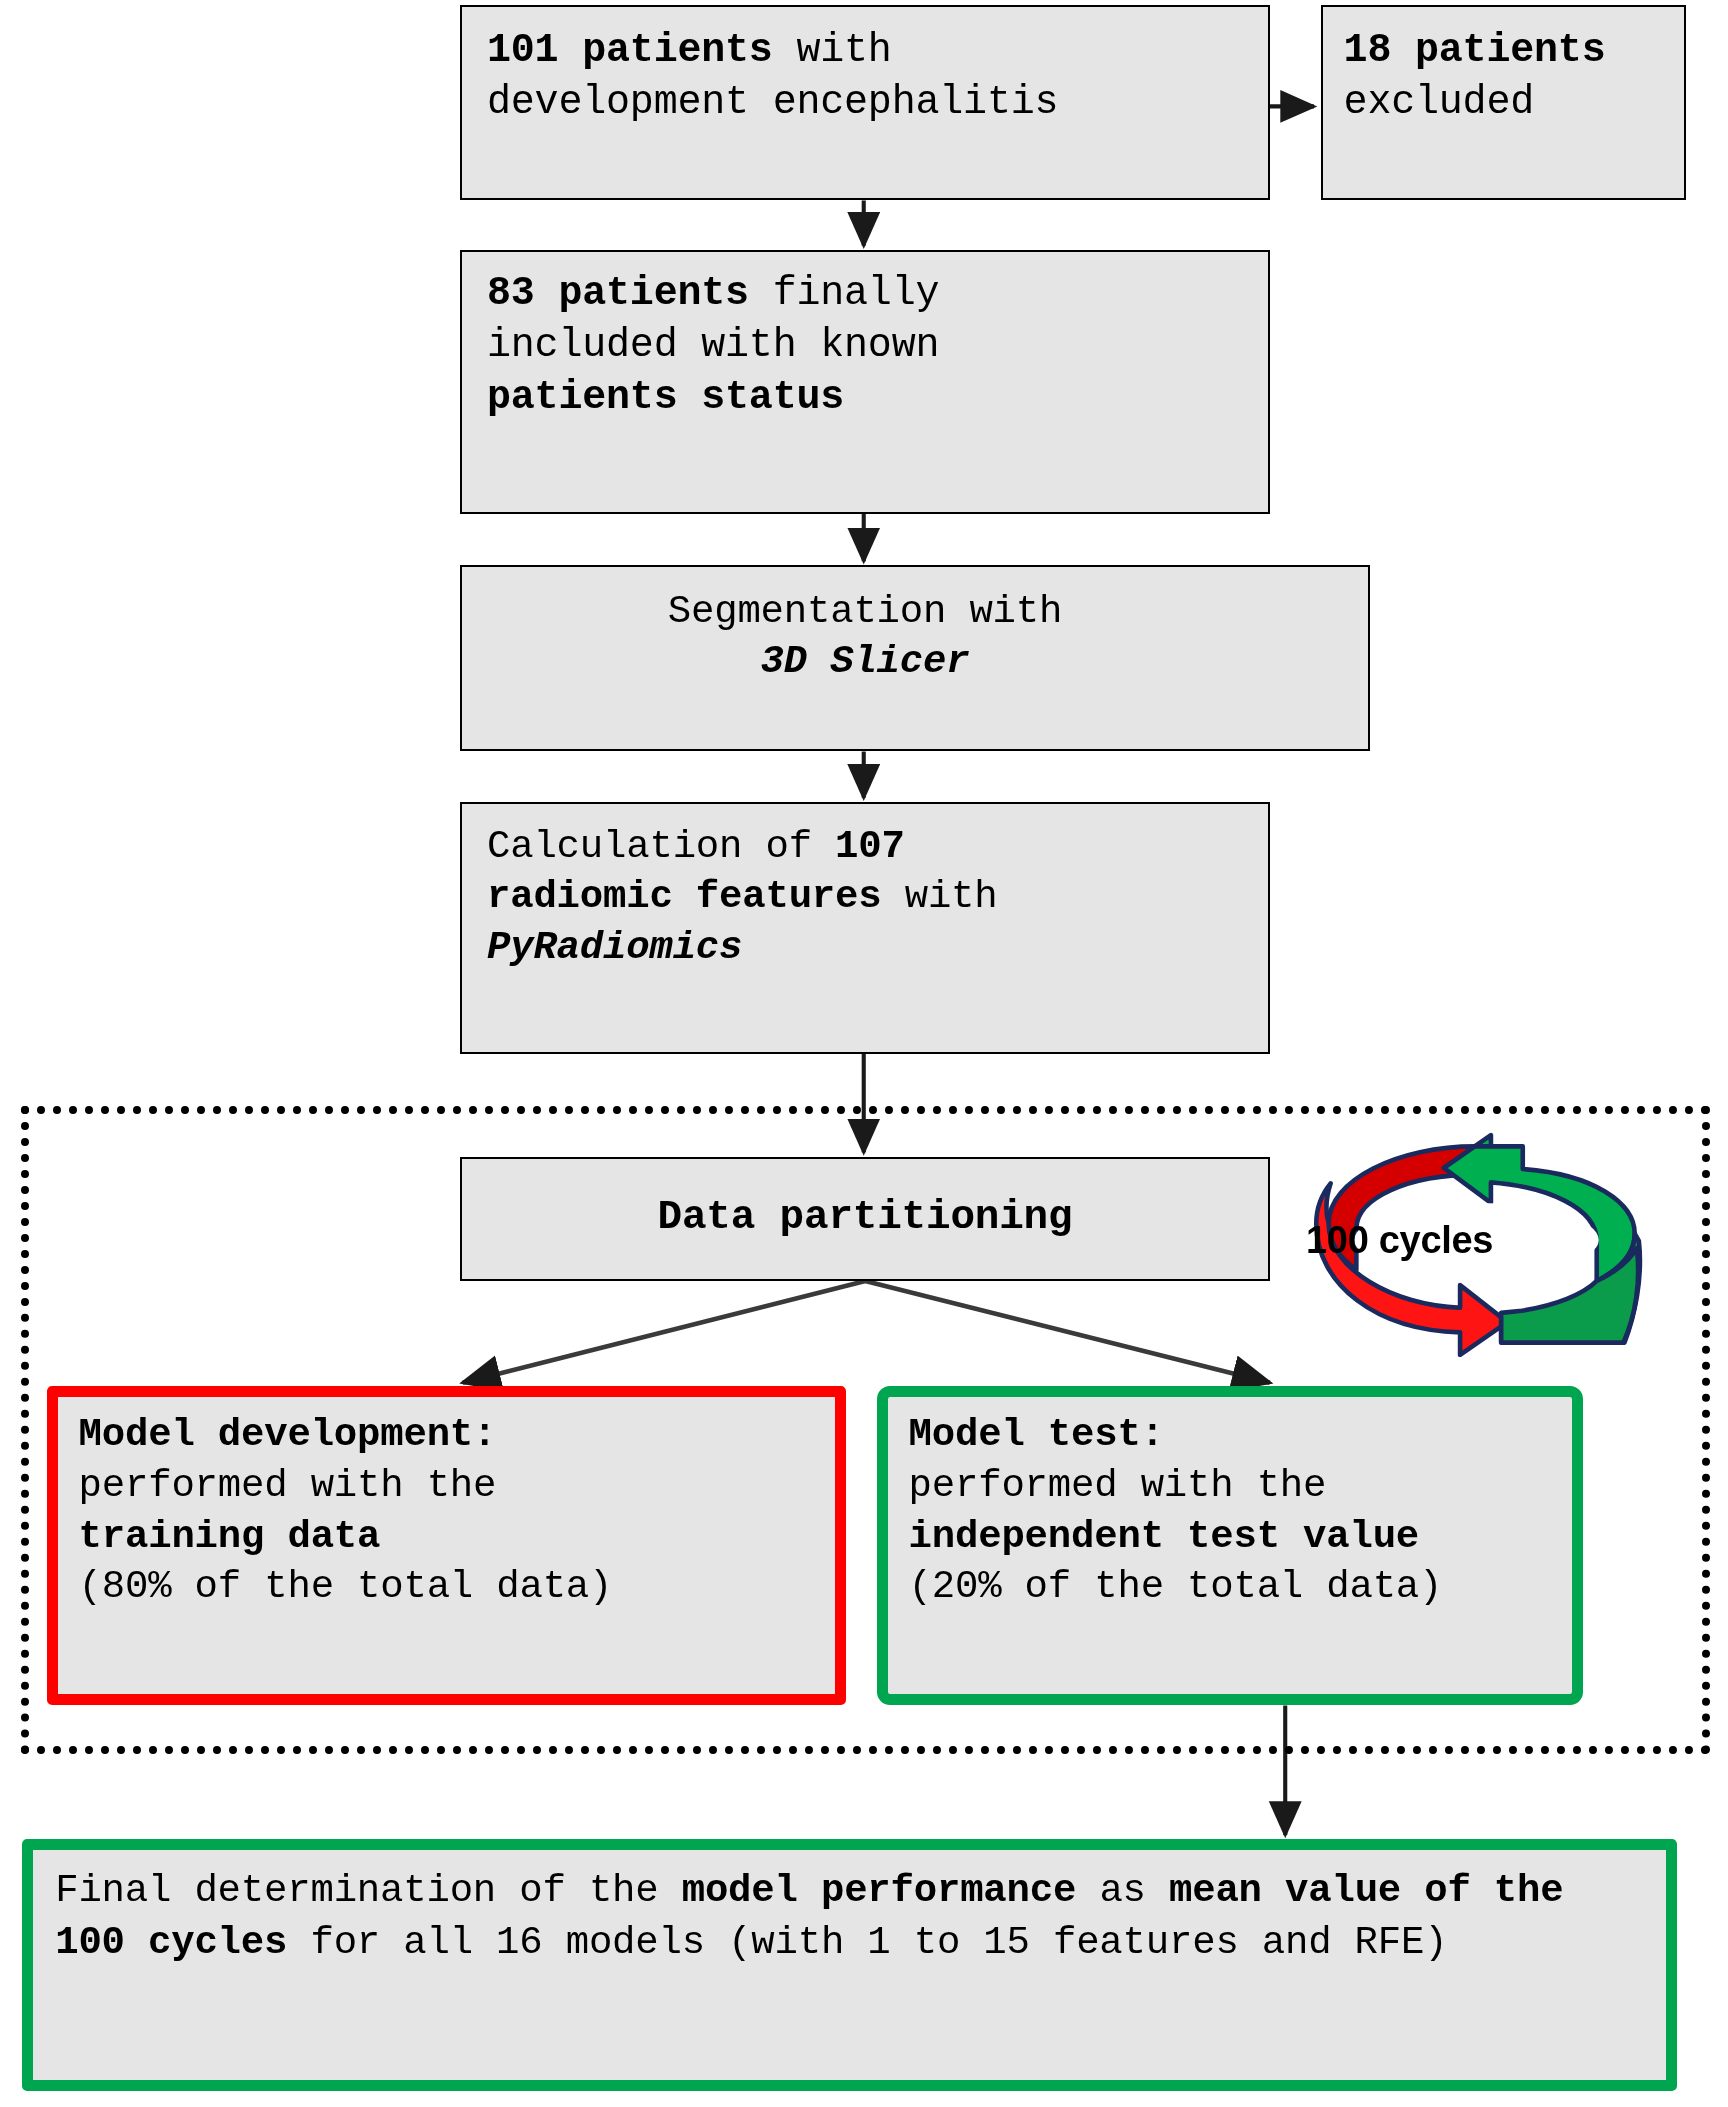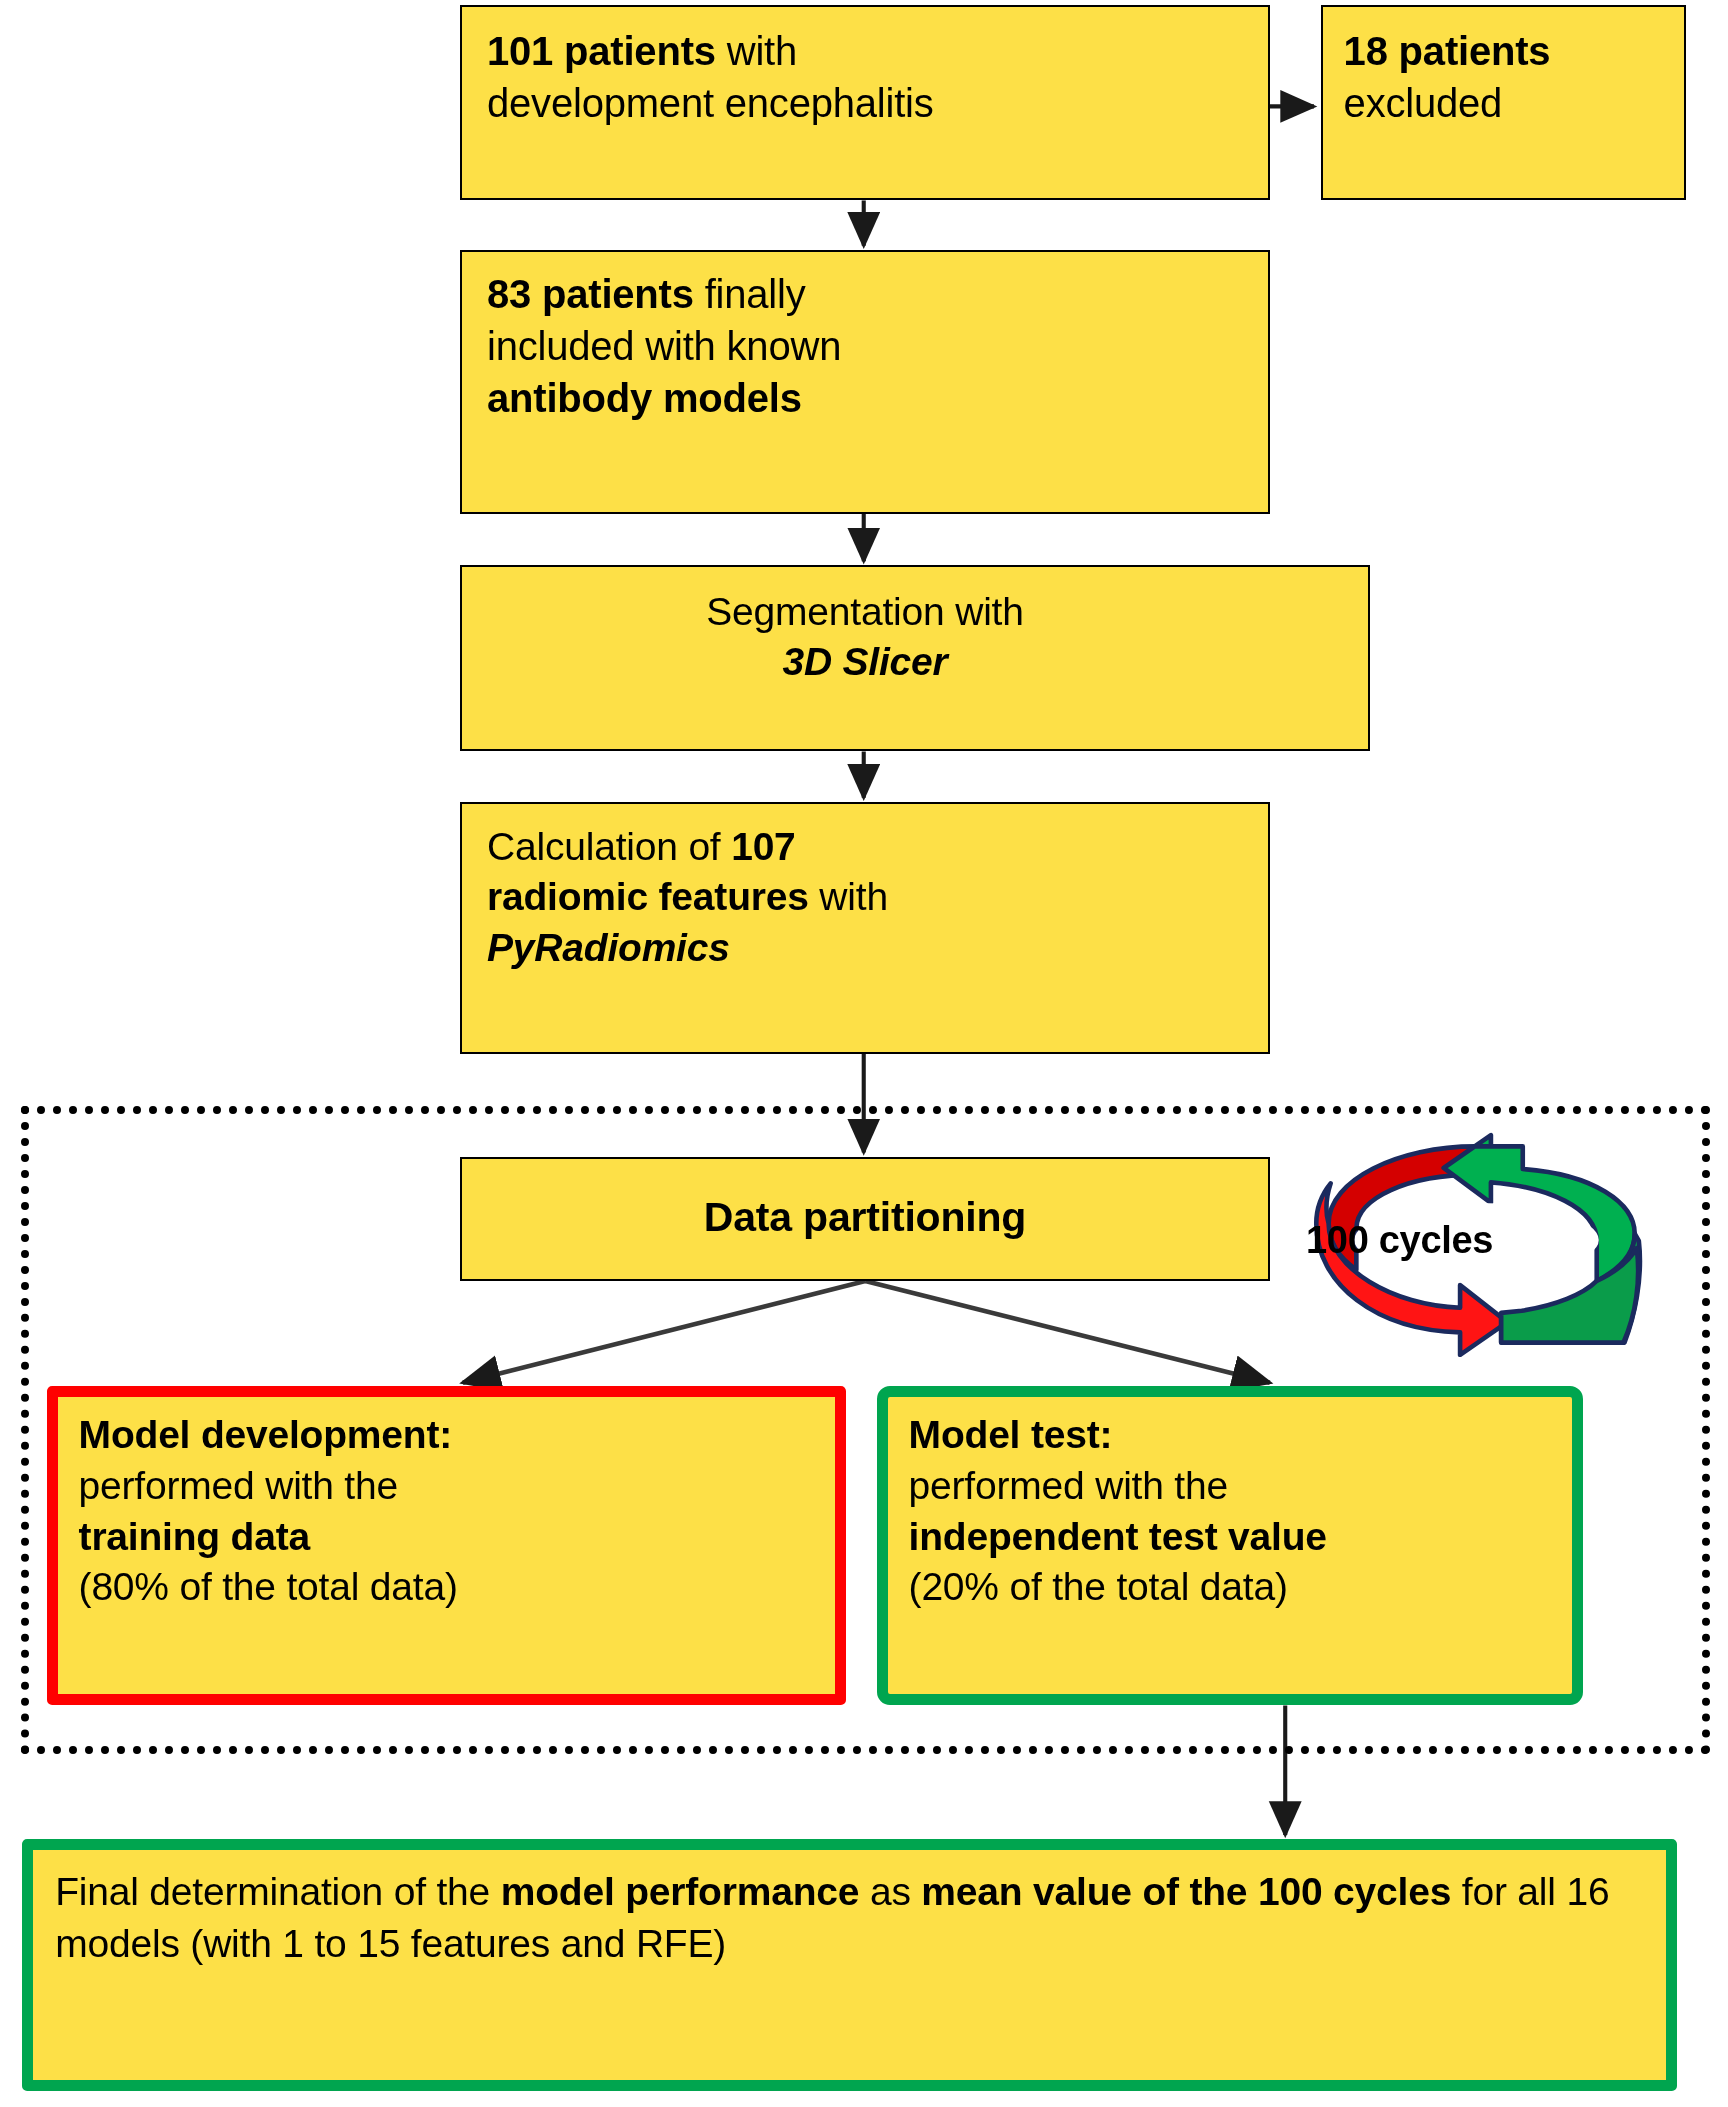--- a/index.html
+++ b/index.html
@@ -1,21 +1,21 @@
 <!DOCTYPE html>
 <html style="font-size:8.2px"><head>
 <meta charset="utf-8">
 <style>
   html,body{margin:0;padding:0;background:#ffffff;}
   body{
     width:1729px;height:2108px;position:relative;overflow:hidden;
     font-family:"Liberation Sans","DejaVu Sans",sans-serif;
     color:#000000;
   }
-  .node{position:absolute;box-sizing:border-box;background:#fde047;}
+  .node{position:absolute;box-sizing:border-box;background:#e5e5e5;font-family:Liberation Mono, monospace;}
   .plain{border:2.6px solid #000000;}
   .red{border:11.3px solid #ff0000;}
   .green{border:11.3px solid #00a54f;}
   .txt{
     position:absolute;
     font-size:39px;line-height:1.30;
     letter-spacing:-0.2px;
     white-space:normal;
   }
   .txt.lead{font-size:40px;}
@@ -76,21 +76,21 @@
   <div class="txt lead" style="left:20.6px;top:17.5px;width:329px;">
     <b>18 patients</b><br>
     <span>excluded</span>
   </div>
 </div>
 
 <div class="node plain" style="left:460px;top:250px;width:810px;height:264px;">
   <div class="txt lead" style="left:25px;top:16.4px;width:756px;">
     <b>83 patients</b><span> finally</span><br>
     <span>included with known</span><br>
-    <b>antibody models</b>
+    <b>patients status</b>
   </div>
 </div>
 
 <div class="node plain" style="left:460px;top:565px;width:910px;height:186px;text-align:center;">
   <div class="txt" style="left:25px;top:19.5px;width:756px;">
     <span>Segmentation with</span><br>
     <i>3D Slicer</i>
   </div>
 </div>
 

